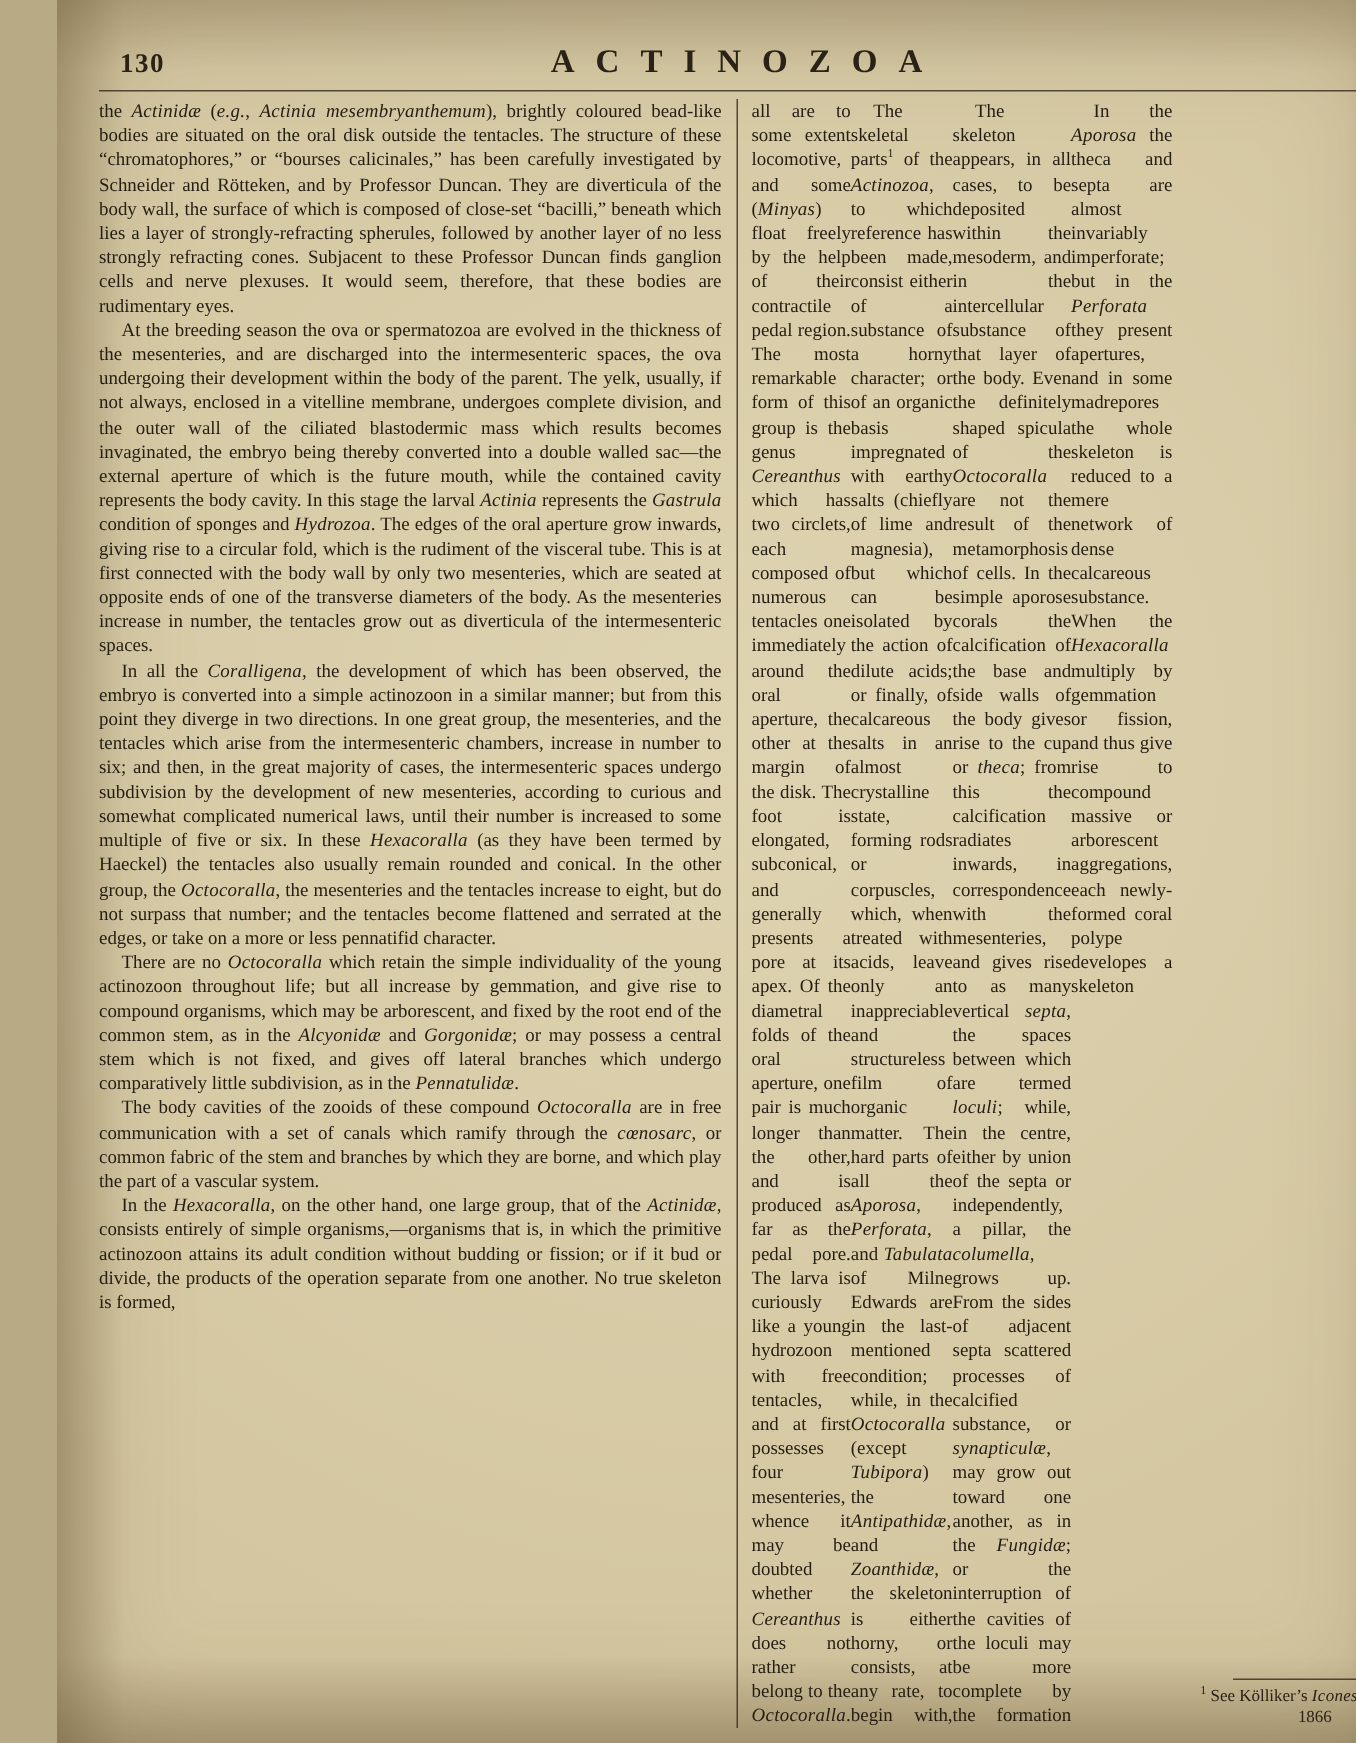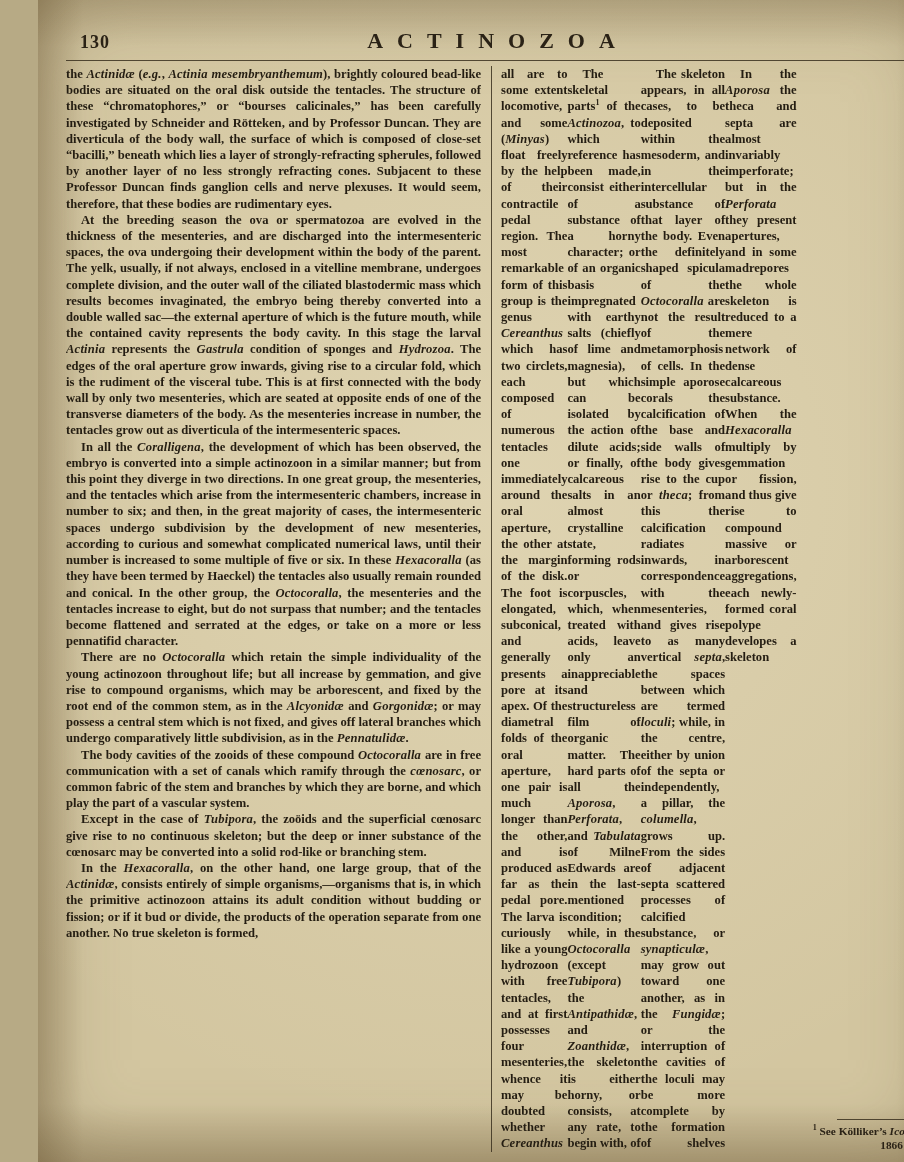--- a/index.html
+++ b/index.html
@@ -33,21 +33,20 @@
   .hrule{position:absolute;top:60px;left:28px;right:26px;height:1px;background:rgba(58,48,30,.85);}
   .cols{
     position:absolute;top:66px;left:28px;right:26px;bottom:10px;
     display:flex;
   }
   .col{
     width:415px;height:100%;overflow:hidden;
     text-align:justify;
     font-size:12.6px;line-height:16.2px;
     color:#241d12;
-    font-weight:bold;
   }
   .col p{margin:0;text-indent:15px;}
   .col p.noindent{text-indent:0;}
   .col i{letter-spacing:.2px;}
   .vrule{flex:none;width:1px;background:rgba(58,48,30,.85);margin:0 9px 0 10px;}
   #col-right{display:flex;flex-direction:row;}
   .fnblock{margin-top:auto;padding-top:6px;}
   .fnsep{width:150px;height:1px;background:rgba(58,48,30,.85);margin:0 0 4px 40px;}
   .footnote{font-size:11.3px;line-height:14px;text-align:center;margin:0;color:#2a2216;}
   sup{font-size:8px;line-height:0;}
@@ -64,21 +63,20 @@
 
   <div class="hrule"></div>
 
   <div class="cols">
     <div class="col" id="col-left">
         <p class="para noindent">the <i>Actinidæ</i> (<i>e.g.</i>, <i>Actinia mesembryanthemum</i>), brightly coloured bead-like bodies are situated on the oral disk outside the tentacles.  The structure of these “chromatophores,” or “bourses calicinales,” has been carefully investigated by Schneider and Rötteken, and by Professor Duncan.  They are diverticula of the body wall, the surface of which is composed of close-set “bacilli,” beneath which lies a layer of strongly-refracting spherules, followed by another layer of no less strongly refracting cones.  Subjacent to these Professor Duncan finds ganglion cells and nerve plexuses.  It would seem, therefore, that these bodies are rudimentary eyes.</p>
         <p class="para">At the breeding season the ova or spermatozoa are evolved in the thickness of the mesenteries, and are discharged into the intermesenteric spaces, the ova undergoing their development within the body of the parent.  The yelk, usually, if not always, enclosed in a vitelline membrane, undergoes complete division, and the outer wall of the ciliated blastodermic mass which results becomes invaginated, the embryo being thereby converted into a double walled sac—the external aperture of which is the future mouth, while the contained cavity represents the body cavity.  In this stage the larval <i>Actinia</i> represents the <i>Gastrula</i> condition of sponges and <i>Hydrozoa</i>.  The edges of the oral aperture grow inwards, giving rise to a circular fold, which is the rudiment of the visceral tube.  This is at first connected with the body wall by only two mesenteries, which are seated at opposite ends of one of the transverse diameters of the body.  As the mesenteries increase in number, the tentacles grow out as diverticula of the intermesenteric spaces.</p>
         <p class="para">In all the <i>Coralligena</i>, the development of which has been observed, the embryo is converted into a simple actinozoon in a similar manner; but from this point they diverge in two directions.  In one great group, the mesenteries, and the tentacles which arise from the intermesenteric chambers, increase in number to six; and then, in the great majority of cases, the intermesenteric spaces undergo subdivision by the development of new mesenteries, according to curious and somewhat complicated numerical laws, until their number is increased to some multiple of five or six.  In these <i>Hexacoralla</i> (as they have been termed by Haeckel) the tentacles also usually remain rounded and conical.  In the other group, the <i>Octocoralla</i>, the mesenteries and the tentacles increase to eight, but do not surpass that number; and the tentacles become flattened and serrated at the edges, or take on a more or less pennatifid character.</p>
         <p class="para">There are no <i>Octocoralla</i> which retain the simple individuality of the young actinozoon throughout life; but all increase by gemmation, and give rise to compound organisms, which may be arborescent, and fixed by the root end of the common stem, as in the <i>Alcyonidæ</i> and <i>Gorgonidæ</i>; or may possess a central stem which is not fixed, and gives off lateral branches which undergo comparatively little subdivision, as in the <i>Pennatulidæ</i>.</p>
         <p class="para">The body cavities of the zooids of these compound <i>Octocoralla</i> are in free communication with a set of canals which ramify through the <i>cœnosarc</i>, or common fabric of the stem and branches by which they are borne, and which play the part of a vascular system.</p>
-        <p class="para">Except in the case of <i>Tubipora</i>, the zoöids and the superficial cœnosarc give rise to no continuous skeleton; but the deep or inner substance of the cœnosarc may be converted into a solid rod-like or branching stem.</p>
         <p class="para">In the <i>Hexacoralla</i>, on the other hand, one large group, that of the <i>Actinidæ</i>, consists entirely of simple organisms,—organisms that is, in which the primitive actinozoon attains its adult condition without budding or fission; or if it bud or divide, the products of the operation separate from one another.  No true skeleton is formed,</p>
       </div>
     <div class="vrule"></div>
     <div class="col" id="col-right">
         <p class="para noindent">all are to some extent locomotive, and some (<i>Minyas</i>) float freely by the help of their contractile pedal region.  The most remarkable form of this group is the genus <i>Cereanthus</i> which has two circlets, each composed of numerous tentacles one immediately around the oral aperture, the other at the margin of the disk.  The foot is elongated, subconical, and generally presents a pore at its apex.  Of the diametral folds of the oral aperture, one pair is much longer than the other, and is produced as far as the pedal pore.  The larva is curiously like a young hydrozoon with free tentacles, and at first possesses four mesenteries, whence it may be doubted whether <i>Cereanthus</i> does not rather belong to the <i>Octocoralla</i>.</p>
         <p class="para">The skeletal parts<sup>1</sup> of the <i>Actinozoa</i>, to which reference has been made, consist either of a substance of a horny character; or of an organic basis impregnated with earthy salts (chiefly of lime and magnesia), but which can be isolated by the action of dilute acids; or finally, of calcareous salts in an almost crystalline state, forming rods or corpuscles, which, when treated with acids, leave only an inappreciable and structureless film of organic matter.  The hard parts of all the <i>Aporosa</i>, <i>Perforata</i>, and <i>Tabulata</i> of Milne Edwards are in the last-mentioned condition; while, in the <i>Octocoralla</i> (except <i>Tubipora</i>) the <i>Antipathidæ</i>, and <i>Zoanthidæ</i>, the skeleton is either horny, or consists, at any rate, to begin with, of definitely formed spicula, which contain an organic basis, and frequently present a laminated structure.  In the organ coral (<i>Tubipora</i>), however, the skeleton has the character of that of the ordinary stone-corals, except that it is perforated by numerous minute canals.</p>
         <p class="para">The skeleton appears, in all cases, to be deposited within the mesoderm, and in the intercellular substance of that layer of the body.  Even the definitely shaped spicula of the <i>Octocoralla</i> are not the result of the metamorphosis of cells.  In the simple aporose corals the calcification of the base and side walls of the body gives rise to the cup or <i>theca</i>; from this the calcification radiates inwards, in correspondence with the mesenteries, and gives rise to as many vertical <i>septa</i>, the spaces between which are termed <i>loculi</i>; while, in the centre, either by union of the septa or independently, a pillar, the <i>columella</i>, grows up.  From the sides of adjacent septa scattered processes of calcified substance, or <i>synapticulæ</i>, may grow out toward one another, as in the <i>Fungidæ</i>; or the interruption of the cavities of the loculi may be more complete by the formation of shelves stretching from septum to septum, but lying at different heights in adjacent loculi.  These are <i>interseptal dissepiments</i>.  Finally, in the <i>Tabulata</i>, horizontal plates, which stretch completely across the cavity of the theca, are formed one above the other and constitute <i>tabular dissepiments</i>.</p>
         <p class="para">In the <i>Aporosa</i> the theca and septa are almost invariably imperforate; but in the <i>Perforata</i> they present apertures, and in some madrepores the whole skeleton is reduced to a mere network of dense calcareous substance.  When the <i>Hexacoralla</i> multiply by gemmation or fission, and thus give rise to compound massive or arborescent aggregations, each newly-formed coral polype developes a skeleton</p>
         <div class="fnblock">
           <div class="fnsep"></div>

